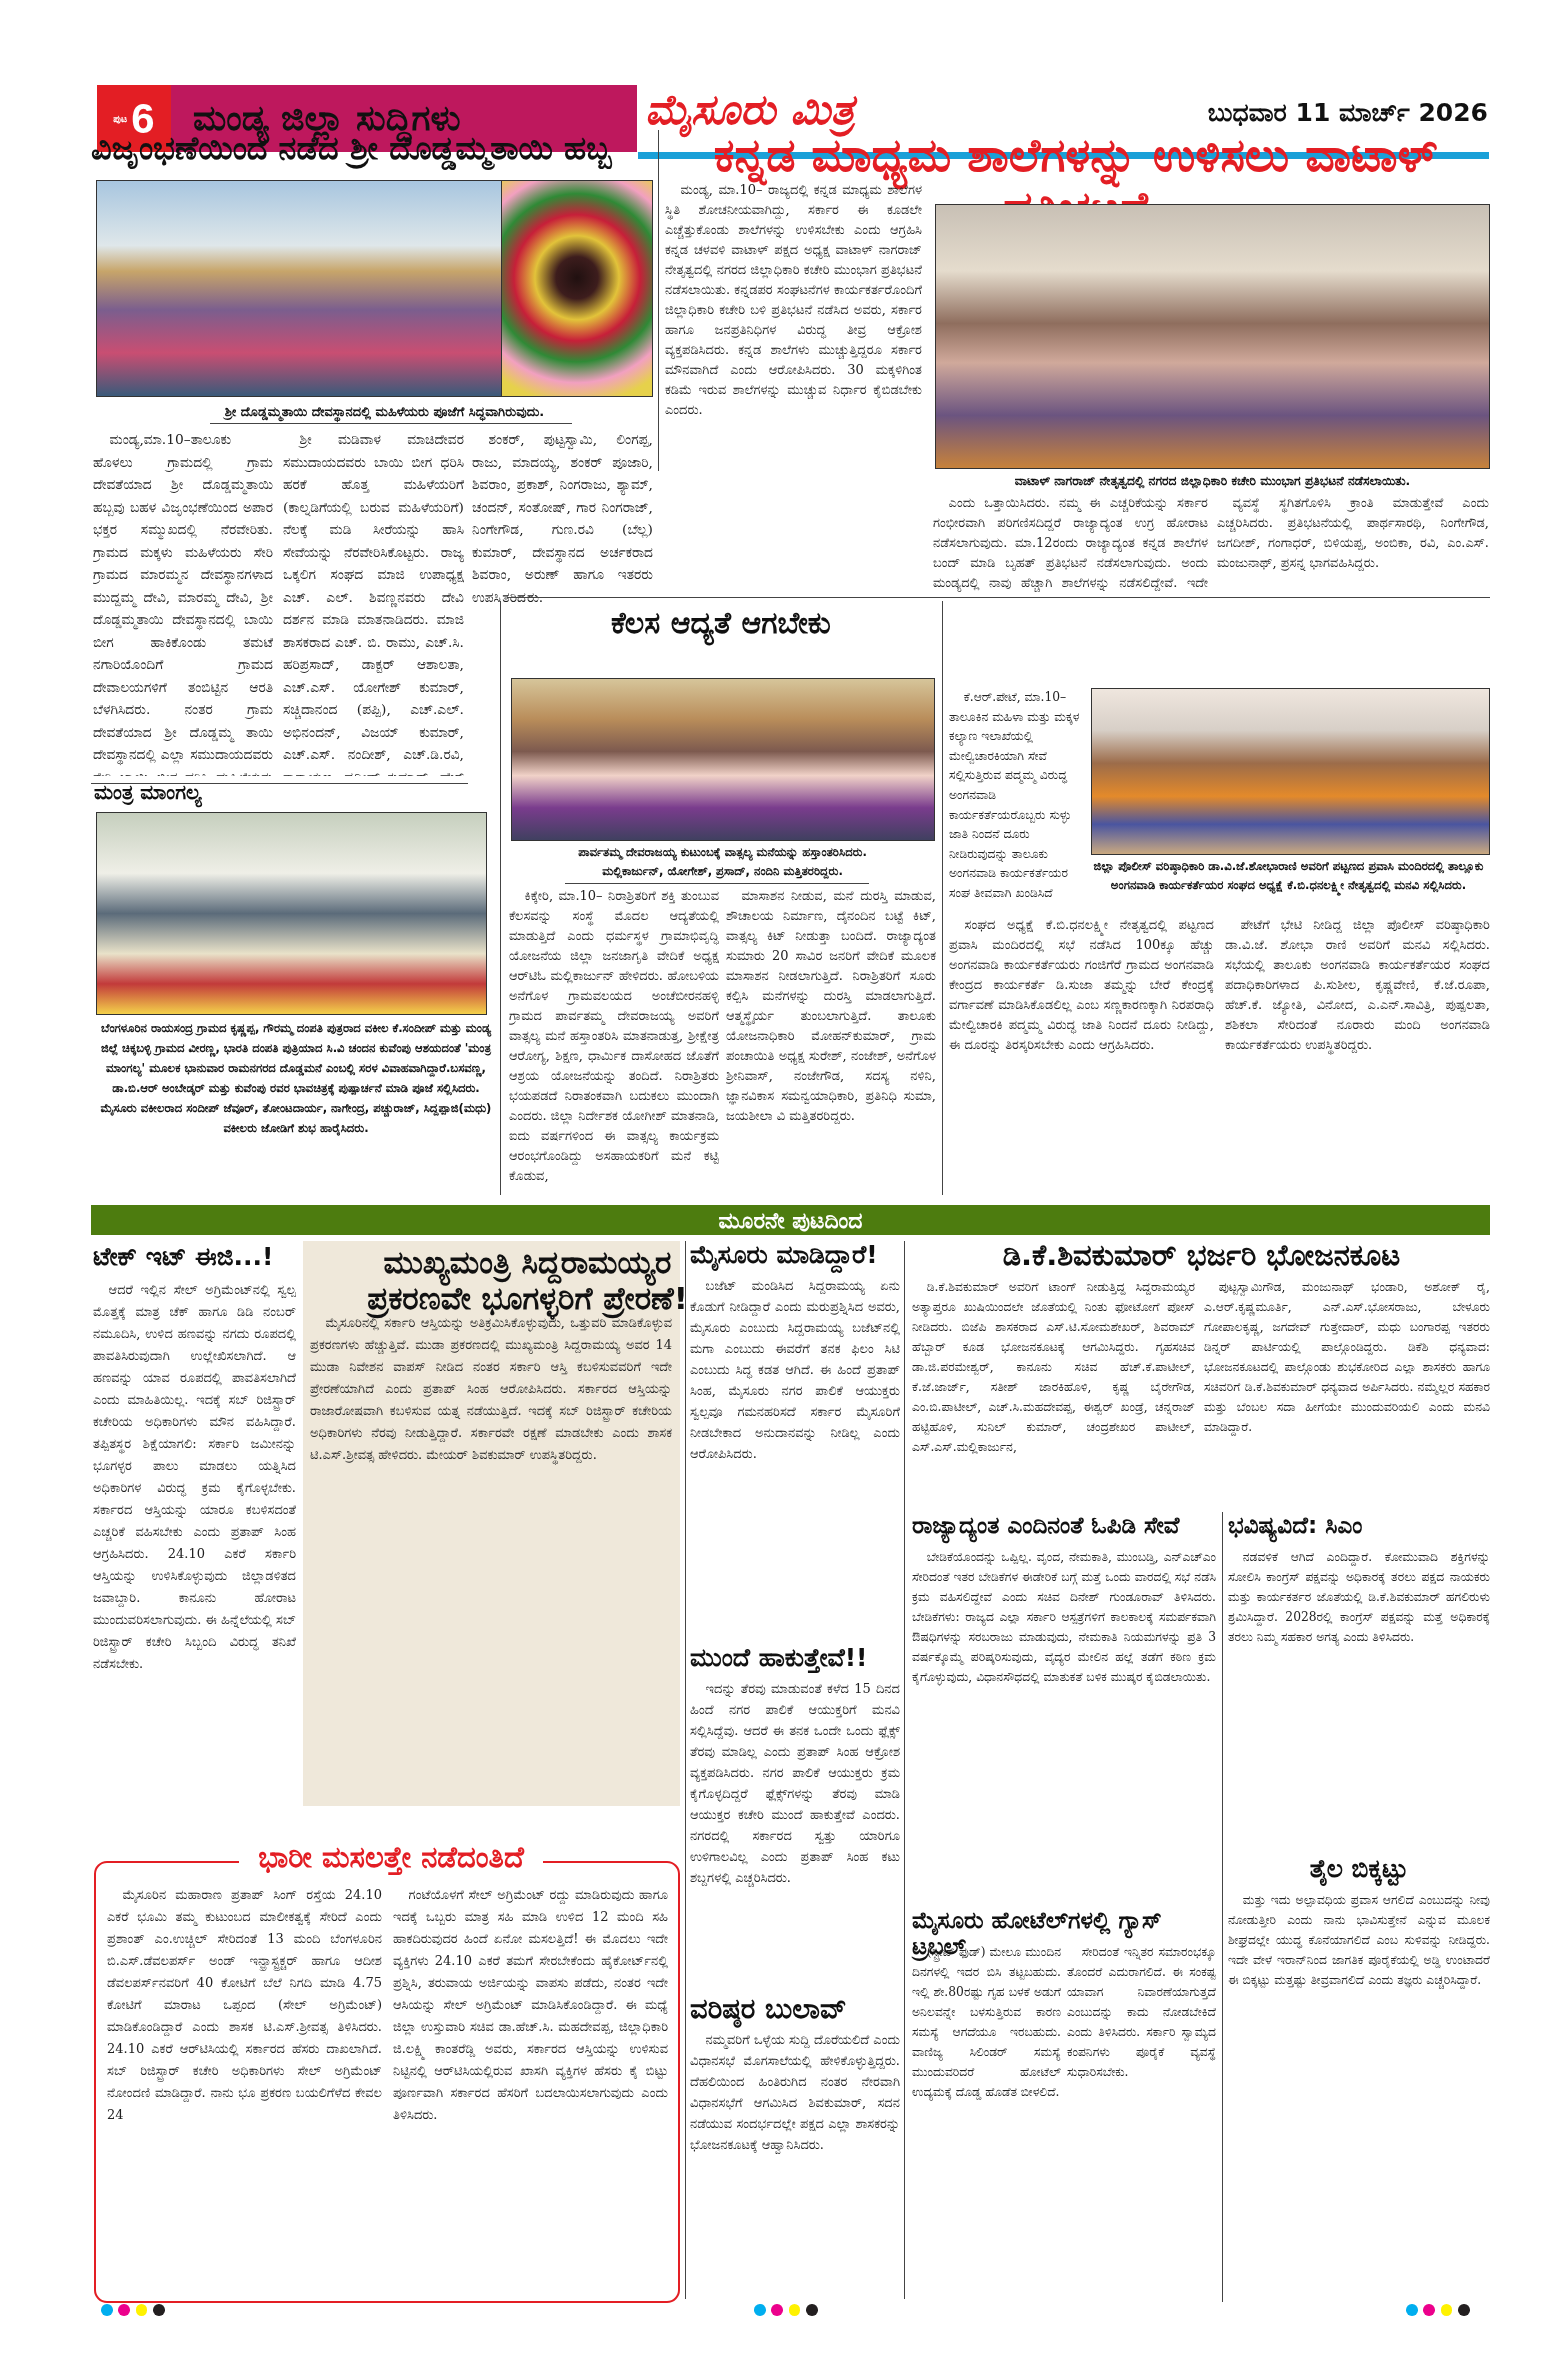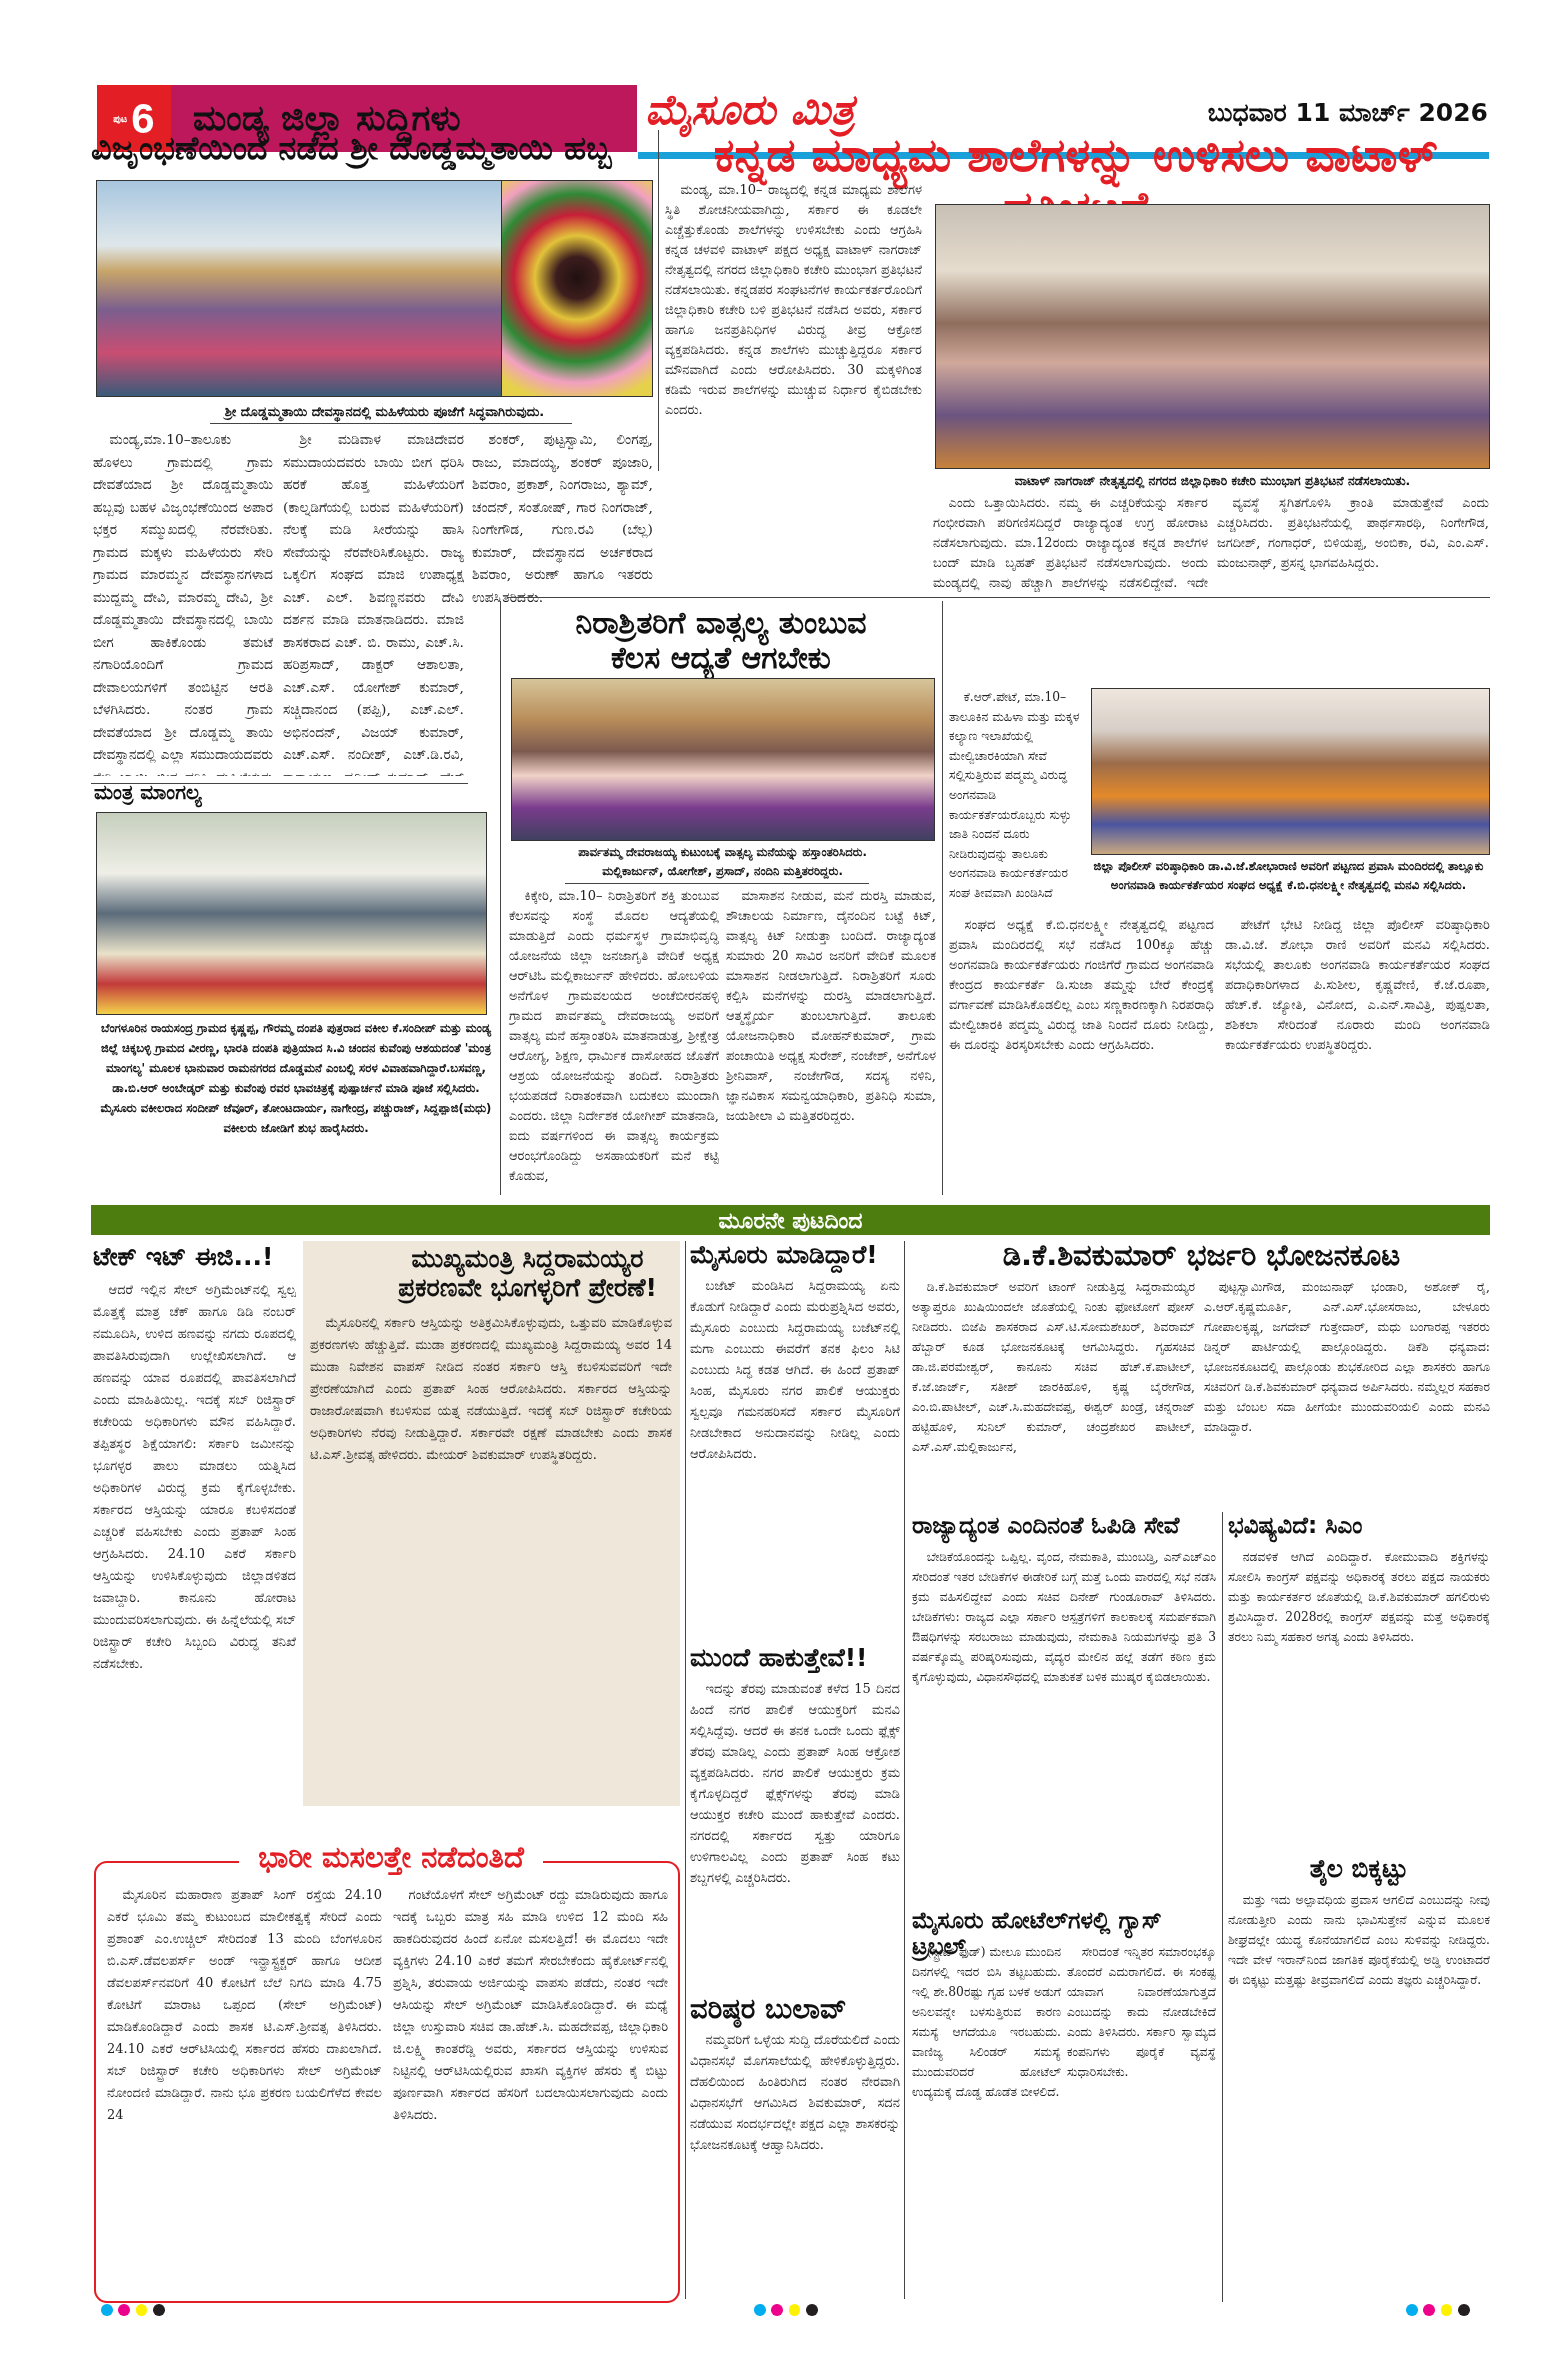--- a/index.html
+++ b/index.html
@@ -74,21 +74,20 @@
 <div class="abs cap" style="left:935px;top:470px;width:555px;font-size:12.3px">ವಾಟಾಳ್ ನಾಗರಾಜ್ ನೇತೃತ್ವದಲ್ಲಿ ನಗರದ ಜಿಲ್ಲಾಧಿಕಾರಿ ಕಚೇರಿ ಮುಂಭಾಗ ಪ್ರತಿಭಟನೆ ನಡೆಸಲಾಯಿತು.</div>
 <div class="abs txt" style="left:933px;top:493px;width:275px;height:100px;font-size:13px;line-height:20px">
     <p>ಎಂದು ಒತ್ತಾಯಿಸಿದರು. ನಮ್ಮ ಈ ಎಚ್ಚರಿಕೆಯನ್ನು ಸರ್ಕಾರ ಗಂಭೀರವಾಗಿ ಪರಿಗಣಿಸದಿದ್ದರೆ ರಾಜ್ಯಾದ್ಯಂತ ಉಗ್ರ ಹೋರಾಟ ನಡೆಸಲಾಗುವುದು. ಮಾ.12ರಂದು ರಾಜ್ಯಾದ್ಯಂತ ಕನ್ನಡ ಶಾಲೆಗಳ ಬಂದ್ ಮಾಡಿ ಬೃಹತ್ ಪ್ರತಿಭಟನೆ ನಡೆಸಲಾಗುವುದು. ಅಂದು ಮಂಡ್ಯದಲ್ಲಿ ನಾವು ಹೆಚ್ಚಾಗಿ ಶಾಲೆಗಳನ್ನು ನಡೆಸಲಿದ್ದೇವೆ. ಇದೇ ಸಂದರ್ಭದಲ್ಲಿ</p>
   </div>
 <div class="abs txt" style="left:1217px;top:493px;width:272px;height:100px;font-size:13px;line-height:20px">
     <p>ವ್ಯವಸ್ಥೆ ಸ್ಥಗಿತಗೊಳಿಸಿ ಕ್ರಾಂತಿ ಮಾಡುತ್ತೇವೆ ಎಂದು ಎಚ್ಚರಿಸಿದರು. ಪ್ರತಿಭಟನೆಯಲ್ಲಿ ಪಾರ್ಥಸಾರಥಿ, ನಿಂಗೇಗೌಡ, ಜಗದೀಶ್, ಗಂಗಾಧರ್, ಬಿಳಿಯಪ್ಪ, ಅಂಬಿಕಾ, ರವಿ, ಎಂ.ಎಸ್. ಮಂಜುನಾಥ್, ಪ್ರಸನ್ನ ಭಾಗವಹಿಸಿದ್ದರು.</p>
   </div>
 <div class="hr" style="left:507px;top:597px;width:983px;height:0.7px"></div>
 
 <div class="abs hl" style="left:507px;top:606px;width:428px;font-size:30px">
-  <div>ನಿರಾಶ್ರಿತರಿಗೆ ವಾತ್ಸಲ್ಯ ತುಂಬುವ</div>
   <div>ಕೆಲಸ ಆದ್ಯತೆ ಆಗಬೇಕು</div>
 </div>
 <div class="abs photo ph-care" style="left:511px;top:678px;width:424px;height:163px"></div>
 <div class="abs cap" style="left:507px;top:843px;width:431px;font-size:11.6px;line-height:19px">
   <div>ಪಾರ್ವತಮ್ಮ ದೇವರಾಜಯ್ಯ ಕುಟುಂಬಕ್ಕೆ ವಾತ್ಸಲ್ಯ ಮನೆಯನ್ನು ಹಸ್ತಾಂತರಿಸಿದರು.</div>
   <div>ಮಲ್ಲಿಕಾರ್ಜುನ್, ಯೋಗೇಶ್, ಪ್ರಸಾದ್, ನಂದಿನಿ ಮತ್ತಿತರರಿದ್ದರು.</div>
 </div>
 <div class="hr" style="left:565px;top:883px;width:304px;height:0.7px"></div>
 <div class="abs txt" style="left:509px;top:886px;width:210px;height:304px;font-size:13px;line-height:20px">
     <p>ಕಿಕ್ಕೇರಿ, ಮಾ.10– ನಿರಾಶ್ರಿತರಿಗೆ ಶಕ್ತಿ ತುಂಬುವ ಕೆಲಸವನ್ನು ಸಂಸ್ಥೆ ಮೊದಲ ಆದ್ಯತೆಯಲ್ಲಿ ಮಾಡುತ್ತಿದೆ ಎಂದು ಧರ್ಮಸ್ಥಳ ಗ್ರಾಮಾಭಿವೃದ್ಧಿ ಯೋಜನೆಯ ಜಿಲ್ಲಾ ಜನಜಾಗೃತಿ ವೇದಿಕೆ ಅಧ್ಯಕ್ಷ ಆರ್‌ಟಿಓ ಮಲ್ಲಿಕಾರ್ಜುನ್ ಹೇಳಿದರು. ಹೋಬಳಿಯ ಅನೆಗೊಳ ಗ್ರಾಮವಲಯದ ಅಂಚೆಬೀರನಹಳ್ಳಿ ಗ್ರಾಮದ ಪಾರ್ವತಮ್ಮ ದೇವರಾಜಯ್ಯ ಅವರಿಗೆ ವಾತ್ಸಲ್ಯ ಮನೆ ಹಸ್ತಾಂತರಿಸಿ ಮಾತನಾಡುತ್ತ, ಶ್ರೀಕ್ಷೇತ್ರ ಆರೋಗ್ಯ, ಶಿಕ್ಷಣ, ಧಾರ್ಮಿಕ ದಾಸೋಹದ ಜೊತೆಗೆ ಆಶ್ರಯ ಯೋಜನೆಯನ್ನು ತಂದಿದೆ. ನಿರಾಶ್ರಿತರು ಭಯಪಡದೆ ನಿರಾತಂಕವಾಗಿ ಬದುಕಲು ಮುಂದಾಗಿ ಎಂದರು. ಜಿಲ್ಲಾ ನಿರ್ದೇಶಕ ಯೋಗೀಶ್ ಮಾತನಾಡಿ, ಐದು ವರ್ಷಗಳಿಂದ ಈ ವಾತ್ಸಲ್ಯ ಕಾರ್ಯಕ್ರಮ ಆರಂಭಗೊಂಡಿದ್ದು ಅಸಹಾಯಕರಿಗೆ ಮನೆ ಕಟ್ಟಿ ಕೊಡುವ,</p>
@@ -113,21 +112,21 @@
   </div>
 
 <div id="cont-banner" class="abs">ಮೂರನೇ ಪುಟದಿಂದ</div>
 
 <div class="abs hl" style="left:93px;top:1243px;width:203px;font-size:25px;text-align:left">ಟೇಕ್ ಇಟ್ ಈಜಿ...!</div>
 <div class="abs txt" style="left:93px;top:1279px;width:203px;height:558px;font-size:13px;line-height:22px">
     <p>ಆದರೆ ಇಲ್ಲಿನ ಸೇಲ್ ಅಗ್ರಿಮೆಂಟ್‌ನಲ್ಲಿ ಸ್ವಲ್ಪ ಮೊತ್ತಕ್ಕೆ ಮಾತ್ರ ಚೆಕ್ ಹಾಗೂ ಡಿಡಿ ನಂಬರ್ ನಮೂದಿಸಿ, ಉಳಿದ ಹಣವನ್ನು ನಗದು ರೂಪದಲ್ಲಿ ಪಾವತಿಸಿರುವುದಾಗಿ ಉಲ್ಲೇಖಿಸಲಾಗಿದೆ. ಆ ಹಣವನ್ನು ಯಾವ ರೂಪದಲ್ಲಿ ಪಾವತಿಸಲಾಗಿದೆ ಎಂದು ಮಾಹಿತಿಯಿಲ್ಲ. ಇದಕ್ಕೆ ಸಬ್ ರಿಜಿಸ್ಟ್ರಾರ್ ಕಚೇರಿಯ ಅಧಿಕಾರಿಗಳು ಮೌನ ವಹಿಸಿದ್ದಾರೆ. ತಪ್ಪಿತಸ್ಥರ ಶಿಕ್ಷೆಯಾಗಲಿ: ಸರ್ಕಾರಿ ಜಮೀನನ್ನು ಭೂಗಳ್ಳರ ಪಾಲು ಮಾಡಲು ಯತ್ನಿಸಿದ ಅಧಿಕಾರಿಗಳ ವಿರುದ್ಧ ಕ್ರಮ ಕೈಗೊಳ್ಳಬೇಕು. ಸರ್ಕಾರದ ಆಸ್ತಿಯನ್ನು ಯಾರೂ ಕಬಳಿಸದಂತೆ ಎಚ್ಚರಿಕೆ ವಹಿಸಬೇಕು ಎಂದು ಪ್ರತಾಪ್ ಸಿಂಹ ಆಗ್ರಹಿಸಿದರು. 24.10 ಎಕರೆ ಸರ್ಕಾರಿ ಆಸ್ತಿಯನ್ನು ಉಳಿಸಿಕೊಳ್ಳುವುದು ಜಿಲ್ಲಾಡಳಿತದ ಜವಾಬ್ದಾರಿ. ಕಾನೂನು ಹೋರಾಟ ಮುಂದುವರಿಸಲಾಗುವುದು. ಈ ಹಿನ್ನೆಲೆಯಲ್ಲಿ ಸಬ್ ರಿಜಿಸ್ಟ್ರಾರ್ ಕಚೇರಿ ಸಿಬ್ಬಂದಿ ವಿರುದ್ಧ ತನಿಖೆ ನಡೆಸಬೇಕು.</p>
   </div>
 
 <div class="abs box-tan" style="left:303px;top:1241px;width:377px;height:565px"></div>
-<div class="abs hl" style="left:303px;top:1245px;width:449px;font-size:25px">
+<div class="abs hl" style="left:303px;top:1245px;width:449px;font-size:31px">
   <div>ಮುಖ್ಯಮಂತ್ರಿ ಸಿದ್ದರಾಮಯ್ಯರ</div>
   <div>ಪ್ರಕರಣವೇ ಭೂಗಳ್ಳರಿಗೆ ಪ್ರೇರಣೆ!</div>
 </div>
 <div class="abs txt" style="left:310px;top:1312px;width:362px;height:522px;font-size:13px;line-height:22px">
     <p>ಮೈಸೂರಿನಲ್ಲಿ ಸರ್ಕಾರಿ ಆಸ್ತಿಯನ್ನು ಅತಿಕ್ರಮಿಸಿಕೊಳ್ಳುವುದು, ಒತ್ತುವರಿ ಮಾಡಿಕೊಳ್ಳುವ ಪ್ರಕರಣಗಳು ಹೆಚ್ಚುತ್ತಿವೆ. ಮುಡಾ ಪ್ರಕರಣದಲ್ಲಿ ಮುಖ್ಯಮಂತ್ರಿ ಸಿದ್ದರಾಮಯ್ಯ ಅವರ 14 ಮುಡಾ ನಿವೇಶನ ವಾಪಸ್ ನೀಡಿದ ನಂತರ ಸರ್ಕಾರಿ ಆಸ್ತಿ ಕಬಳಿಸುವವರಿಗೆ ಇದೇ ಪ್ರೇರಣೆಯಾಗಿದೆ ಎಂದು ಪ್ರತಾಪ್ ಸಿಂಹ ಆರೋಪಿಸಿದರು. ಸರ್ಕಾರದ ಆಸ್ತಿಯನ್ನು ರಾಜಾರೋಷವಾಗಿ ಕಬಳಿಸುವ ಯತ್ನ ನಡೆಯುತ್ತಿದೆ. ಇದಕ್ಕೆ ಸಬ್ ರಿಜಿಸ್ಟ್ರಾರ್ ಕಚೇರಿಯ ಅಧಿಕಾರಿಗಳು ನೆರವು ನೀಡುತ್ತಿದ್ದಾರೆ. ಸರ್ಕಾರವೇ ರಕ್ಷಣೆ ಮಾಡಬೇಕು ಎಂದು ಶಾಸಕ ಟಿ.ಎಸ್.ಶ್ರೀವತ್ಸ ಹೇಳಿದರು. ಮೇಯರ್ ಶಿವಕುಮಾರ್ ಉಪಸ್ಥಿತರಿದ್ದರು.</p>
   </div>
 
 <div class="abs redbox" style="left:94px;top:1861px;width:586px;height:442px"></div>
 <div class="abs hl" style="left:239px;top:1841px;width:304px;font-size:29px;color:#e31e24;background:#fff">ಭಾರೀ ಮಸಲತ್ತೇ ನಡೆದಂತಿದೆ</div>
 <div class="abs txt" style="left:107px;top:1884px;width:275px;height:406px;font-size:13px;line-height:22px">

